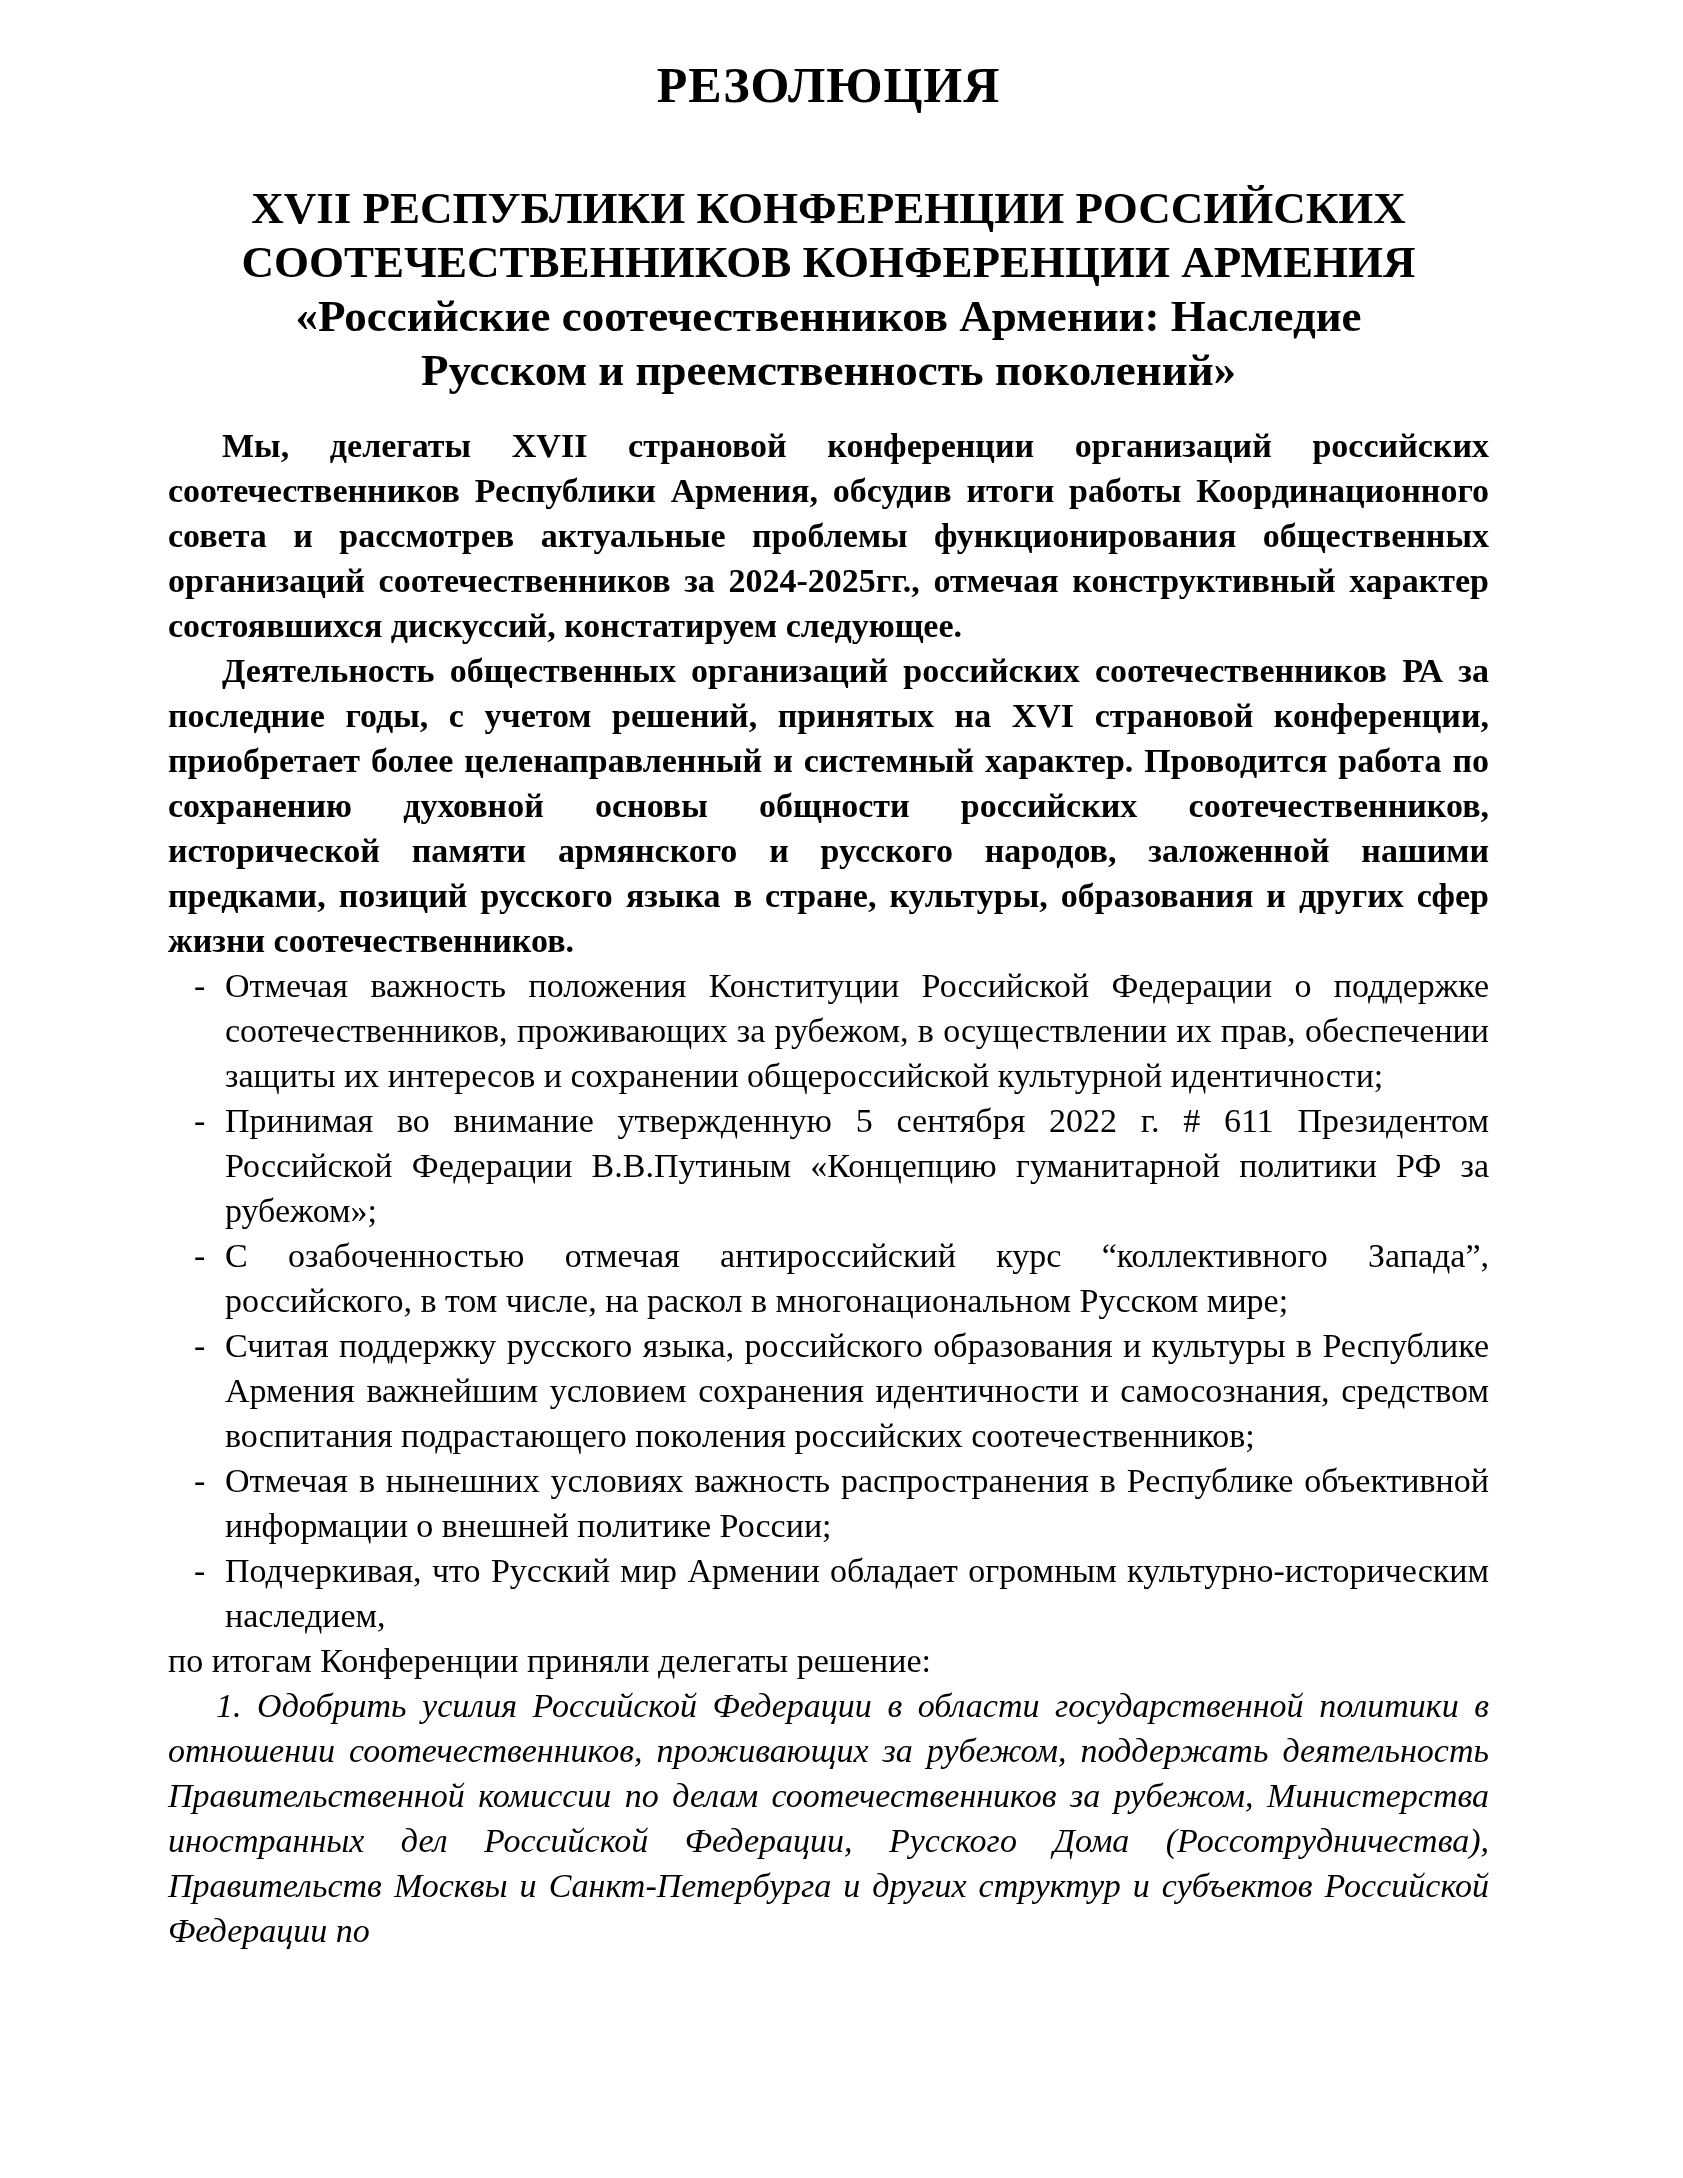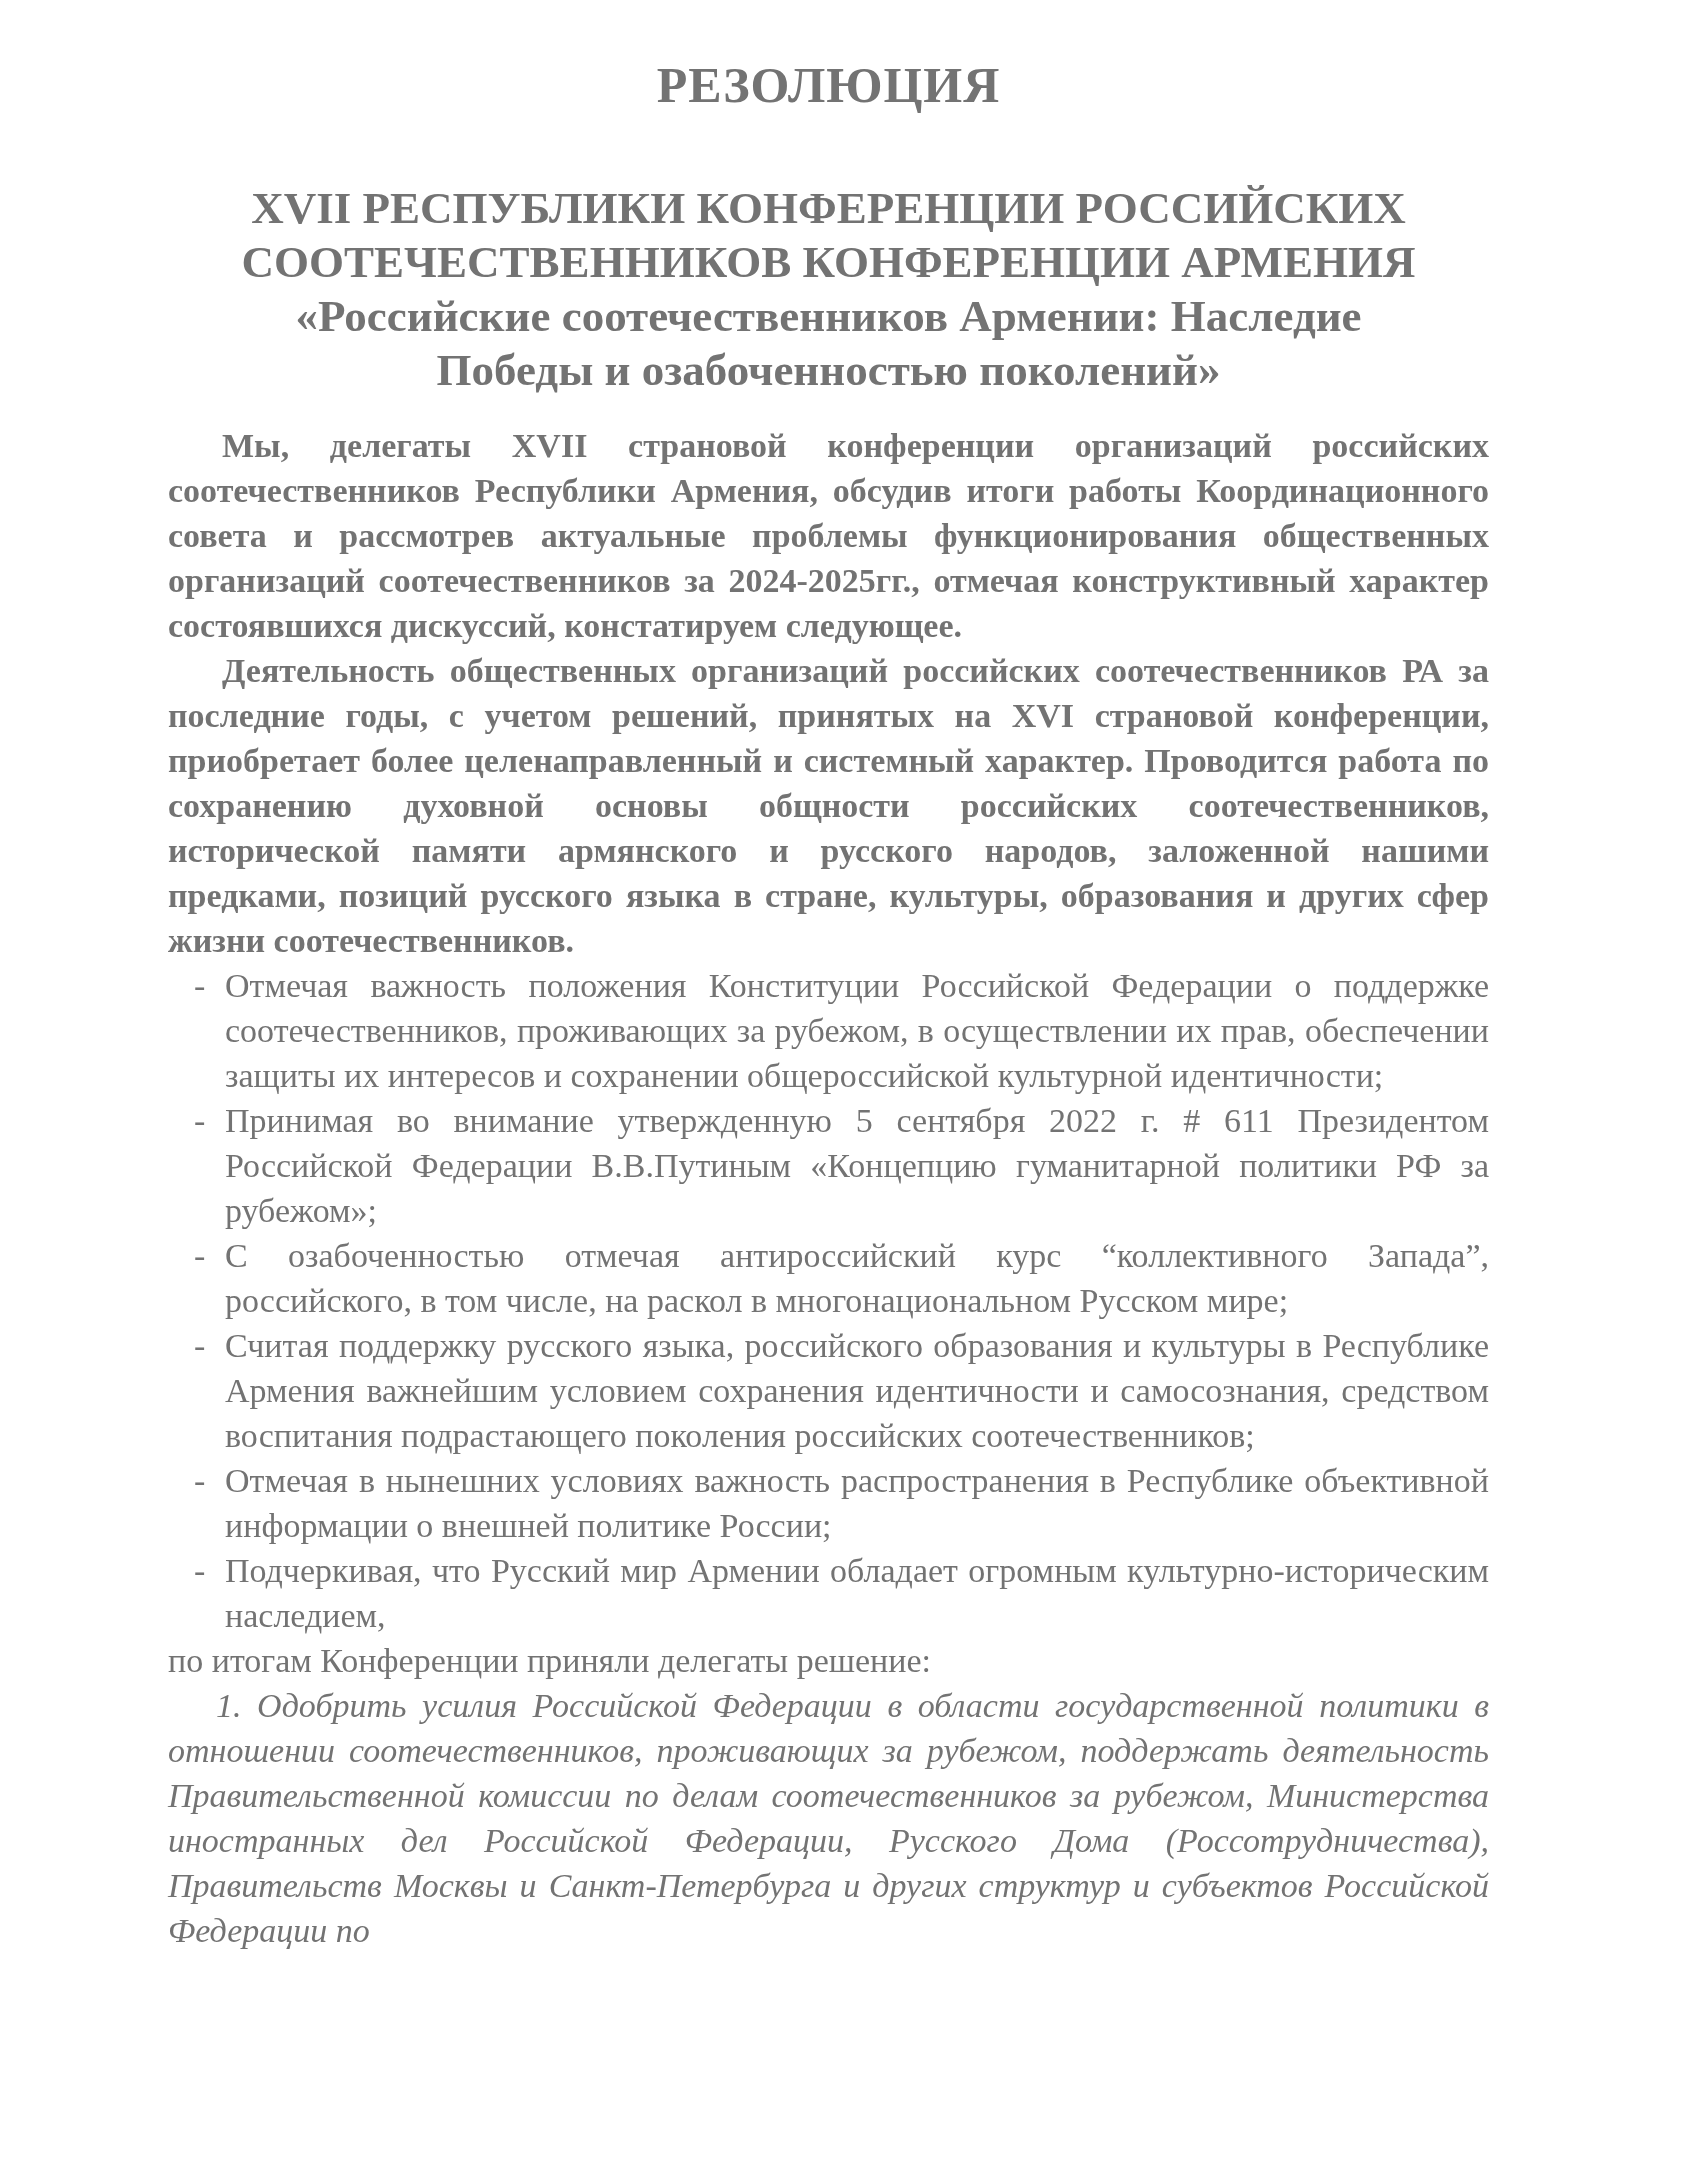--- a/index.html
+++ b/index.html
@@ -6,21 +6,21 @@
     margin: 0;
     padding: 0;
     background: #ffffff;
   }
   .page {
     position: relative;
     width: 1683px;
     height: 2178px;
     margin: 0 auto;
     background: #ffffff;
-    color: #737373;
+    color: #000000;
     font-family: "Liberation Serif", "DejaVu Serif", serif;
     box-sizing: border-box;
     padding: 55px 194px 0 168px;
     overflow: hidden;
   }
   .doc-title {
     margin: 0;
     text-align: center;
     font-size: 50px;
     line-height: 61px;
@@ -78,21 +78,21 @@
 <body>
 
 <div class="page">
 
   <h1 class="doc-title">РЕЗОЛЮЦИЯ</h1>
 
   <div class="doc-heading">
     <span class="hline">XVII РЕСПУБЛИКИ КОНФЕРЕНЦИИ РОССИЙСКИХ</span>
     <span class="hline">СООТЕЧЕСТВЕННИКОВ КОНФЕРЕНЦИИ АРМЕНИЯ</span>
     <span class="hline">«Российские соотечественников Армении: Наследие</span>
-    <span class="hline">Победы и озабоченностью поколений»</span>
+    <span class="hline">Русском и преемственность поколений»</span>
   </div>
 
   <div class="body-text">
 
     <p class="para">Мы, делегаты XVII страновой конференции организаций российских соотечественников Республики Армения, обсудив итоги работы Координационного совета и рассмотрев актуальные проблемы функционирования общественных организаций соотечественников за 2024-2025гг., отмечая конструктивный характер состоявшихся дискуссий, констатируем следующее.</p>
 
     <p class="para">Деятельность общественных организаций российских соотечественников РА за последние годы, с учетом решений, принятых на XVI страновой конференции, приобретает более целенаправленный и системный характер. Проводится работа по сохранению духовной основы общности российских соотечественников, исторической памяти армянского и русского народов, заложенной нашими предками, позиций русского языка в стране, культуры, образования и других сфер жизни соотечественников.</p>
 
     <div class="bullet-list">
 

